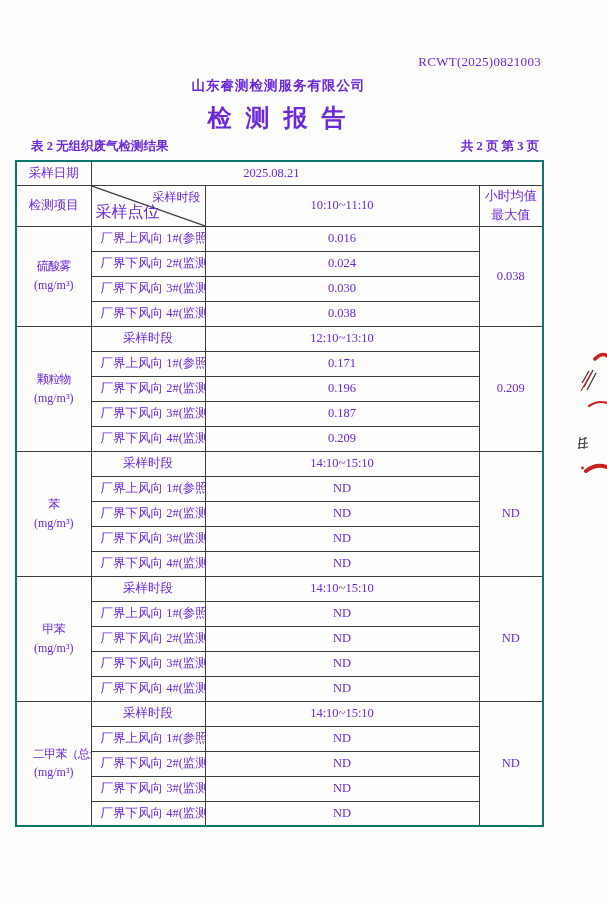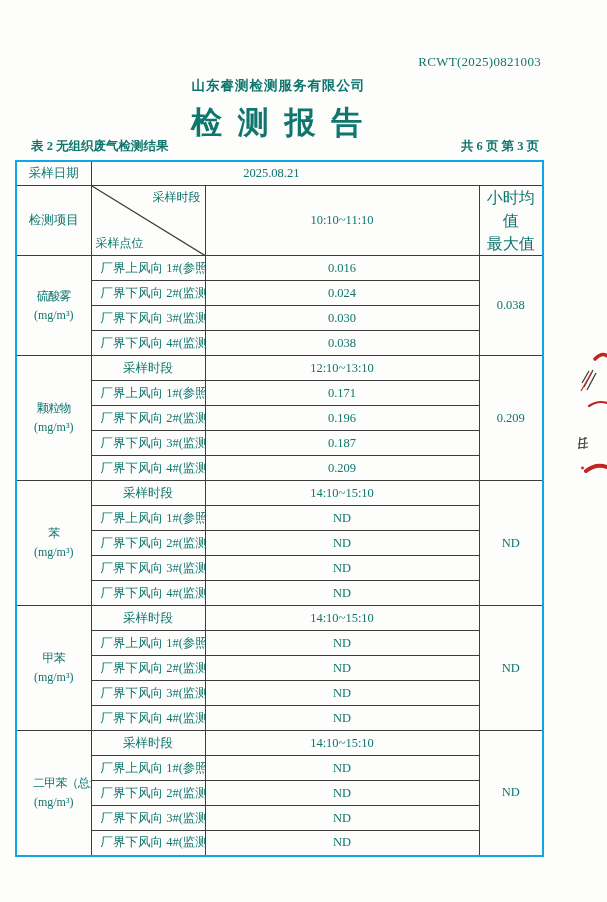--- a/index.html
+++ b/index.html
@@ -1,72 +1,72 @@
 <!DOCTYPE html>
 <html><head>
 <meta charset="utf-8">
 <style>
   html,body{margin:0;padding:0;background:#ffffff;}
   .page{
     position:relative;width:607px;height:902px;margin:0 auto;
     background:#fdfdfc;overflow:hidden;
     font-family:"Liberation Serif","DejaVu Serif",serif;
-    color:#0f766e;
+    color:#6d28d9;
   }
   .report-no{
     position:absolute;top:54px;right:66px;font-size:13px;letter-spacing:0.3px;
   }
   .header-block{position:absolute;left:8px;top:0;width:541px;text-align:center;}
   .company{position:absolute;top:77px;left:0;width:100%;font-size:13.5px;letter-spacing:1px;font-weight:600;text-align:center;}
-  .title{position:absolute;top:102px;left:0;width:100%;font-size:31px;font-weight:bold;letter-spacing:4px;}
+  .title{position:absolute;top:102px;left:0;width:100%;font-size:24px;font-weight:bold;letter-spacing:4px;}
   .caption-row{position:absolute;top:138px;left:15px;width:526px;height:16px;font-size:12.5px;font-weight:600;}
   .caption{position:absolute;left:16px;width:100%;text-align:left;}
   .page-indicator{position:absolute;right:2px;top:0;}
 
   table.results{
     position:absolute;left:15px;top:160px;width:527px;
     border-collapse:collapse;table-layout:fixed;
-    border:2px solid #0ea5e9;
+    border:2px solid #0f766e;
     font-size:12.5px;
   }
   td{
     border:1.5px solid #3d3d3d;
     text-align:center;vertical-align:middle;
     padding:0 2px;overflow:hidden;
   }
   tr.r-date{height:24px;}
   tr.r-head{height:41px;}
   tr.r-data{height:25px;}
   td.date-val{padding-right:93px;}
   td.point{text-align:left;padding-left:9px;white-space:nowrap;}
   td.item-cell{padding:16px;line-height:1.55;margin-left:25px;}
   .item-name{white-space:nowrap;font-size:12px;letter-spacing:-0.8px;}
   .item-unit{font-size:12px;letter-spacing:0;}
   td.diag{position:relative;padding:0;}
   td.diag svg.diag-line{position:absolute;left:0;top:0;width:100%;height:100%;}
   .diag-top{position:absolute;top:3px;right:4px;font-size:12px;}
-  .diag-bottom{position:absolute;bottom:3px;left:4px;font-size:12px;}
-  td.hourmax{line-height:1.45;font-size:16px;}
+  .diag-bottom{position:absolute;bottom:3px;left:4px;font-size:16px;}
+  td.hourmax{line-height:1.45;font-size:13px;}
   .stamp{position:absolute;left:575px;top:347px;width:32px;height:130px;}
 </style>
 </head>
 <body>
 
 <div class="page">
 
   <div class="report-no">RCWT(2025)0821003</div>
 
   <div class="header-block">
     <div class="company">山东睿测检测服务有限公司</div>
     <div class="title">检 测 报 告</div>
   </div>
 
   <div class="caption-row">
     <span class="caption">表 2  无组织废气检测结果</span>
-    <span class="page-indicator">共 6 页  第 3 页</span>
+    <span class="page-indicator">共 2 页  第 3 页</span>
   </div>
 
   <table class="results">
     <colgroup>
       <col style="width:75px">
         <col style="width:114px">
         <col style="width:274px">
         <col style="width:64px">
     </colgroup>
     <tbody>

